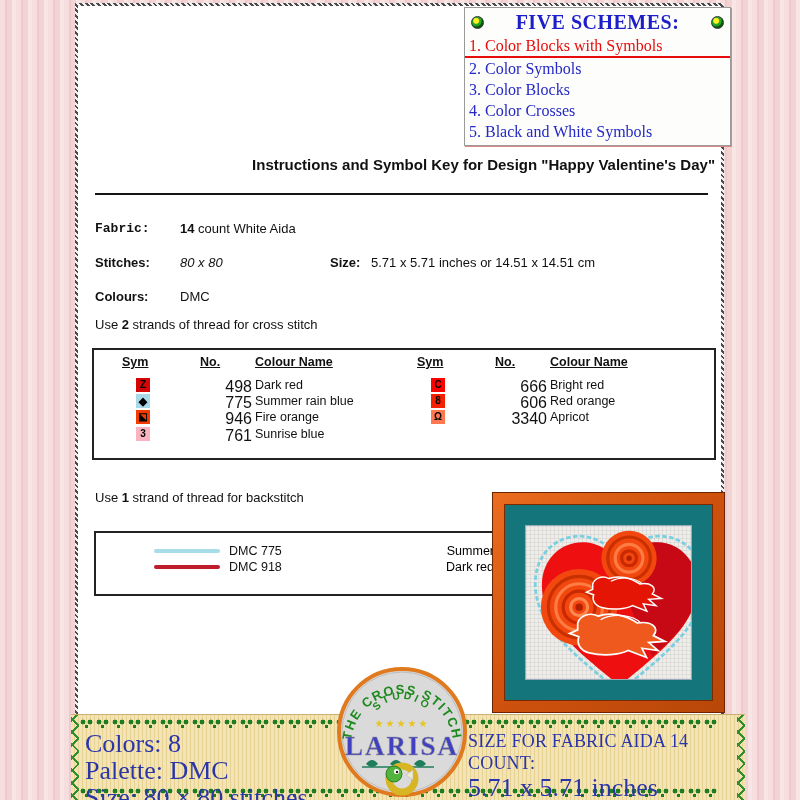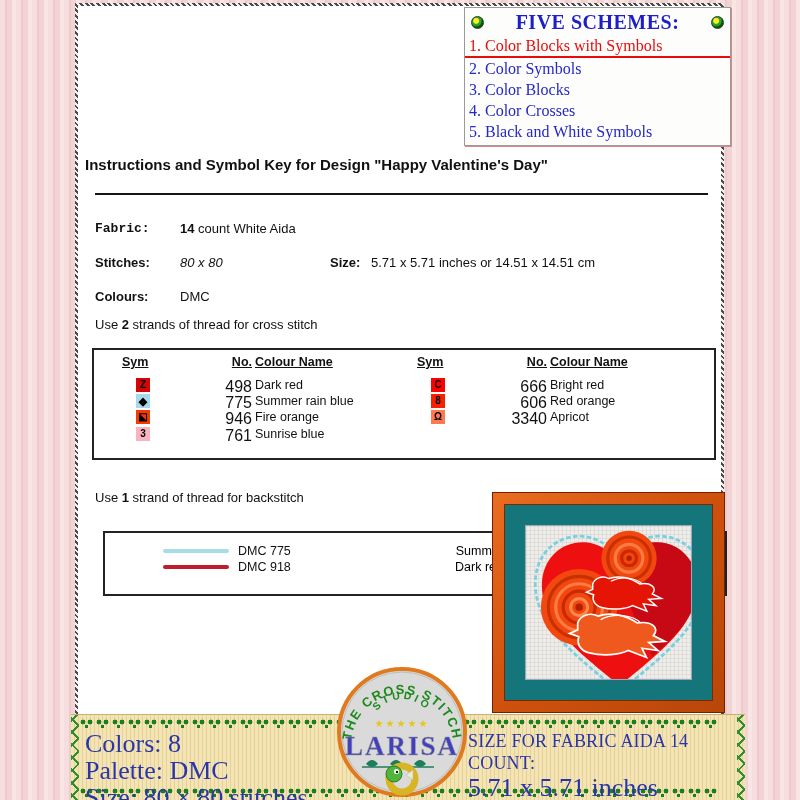--- a/index.html
+++ b/index.html
@@ -32,45 +32,45 @@
   .schemes-title { font-size:20px; font-weight:bold; color:#1d1dc9; letter-spacing:.5px; }
   .bullet {
     width:13px; height:13px; border-radius:50%;
     background: radial-gradient(circle at 38% 35%, #ffee22 0 2.5px, #24a324 3.5px 5px, #0a560a 6px);
     border:1px solid #333;
   }
   .scheme-item { font-size:16px; line-height:21px; color:#2428c6; padding:0 4px; cursor:pointer; }
   .scheme-item.active { color:#e80c0c; border-bottom:2px solid #e80c0c; }
 
   
-  .doc-title { left:85px; top:156px; width:630px; text-align:left;
+  .doc-title { left:85px; top:156px; width:630px; text-align:right;
     font-size:15px; font-weight:bold; color:#111; }
   .rule { left:95px; top:193px; width:613px; height:2px; background:#151515; }
   .lbl { font-weight:bold; font-size:13px; color:#111; }
   .val { font-size:13px; color:#111; }
   .note { font-size:13px; color:#111; }
 
   
   .sym-table { left:92px; top:348px; width:624px; height:112px;
     border:2px solid #222; background:#fff; }
   .tgroup { position:absolute; top:0; height:100%; }
   .tg-left { left:28px; width:290px; }
   .tg-right { left:323px; width:290px; }
   .th { position:absolute; font-size:12.5px; font-weight:bold; text-decoration:underline; color:#111; top:5px; }
-  .th-sym { left:0; } .th-no { left:70px; width:60px; text-align:right; } .th-name { left:133px; }
+  .th-sym { left:0; } .th-no { left:78px; width:60px; } .th-name { left:133px; }
   .trow { position:absolute; left:0; width:100%; height:16px; }
   .chip { position:absolute; left:14px; top:0; width:14px; height:14px;
     display:flex; align-items:center; justify-content:center;
     font-size:10px; font-weight:bold; color:#000; line-height:1; }
   .chip.flip { transform:scaleX(-1); }
   .tno { position:absolute; left:70px; width:60px; text-align:right; font-size:16px; color:#111; }
   .tname { position:absolute; left:133px; font-size:12.5px; color:#111; }
 
   
-  .back-table { left:103px; top:531px; width:624px; height:65px;
+  .back-table { left:94px; top:531px; width:624px; height:65px;
     border:2px solid #222; background:#fff; }
   .brow { position:absolute; left:0; width:100%; height:16px; }
   .bline { position:absolute; left:58px; top:5px; width:66px; height:4px; border-radius:2px; }
   .bcode { position:absolute; left:133px; top:0; font-size:12.5px; color:#111; }
   .bname { position:absolute; left:300px; width:98px; top:0; text-align:right; font-size:12.5px; color:#000000; }
 
   
   .preview { left:492px; top:492px; width:233px; height:221px; z-index:5;
     background:linear-gradient(135deg,#e8username 0,#d95c12 0); }
   .frame-outer { width:100%; height:100%; border:1px solid #6d2200;

